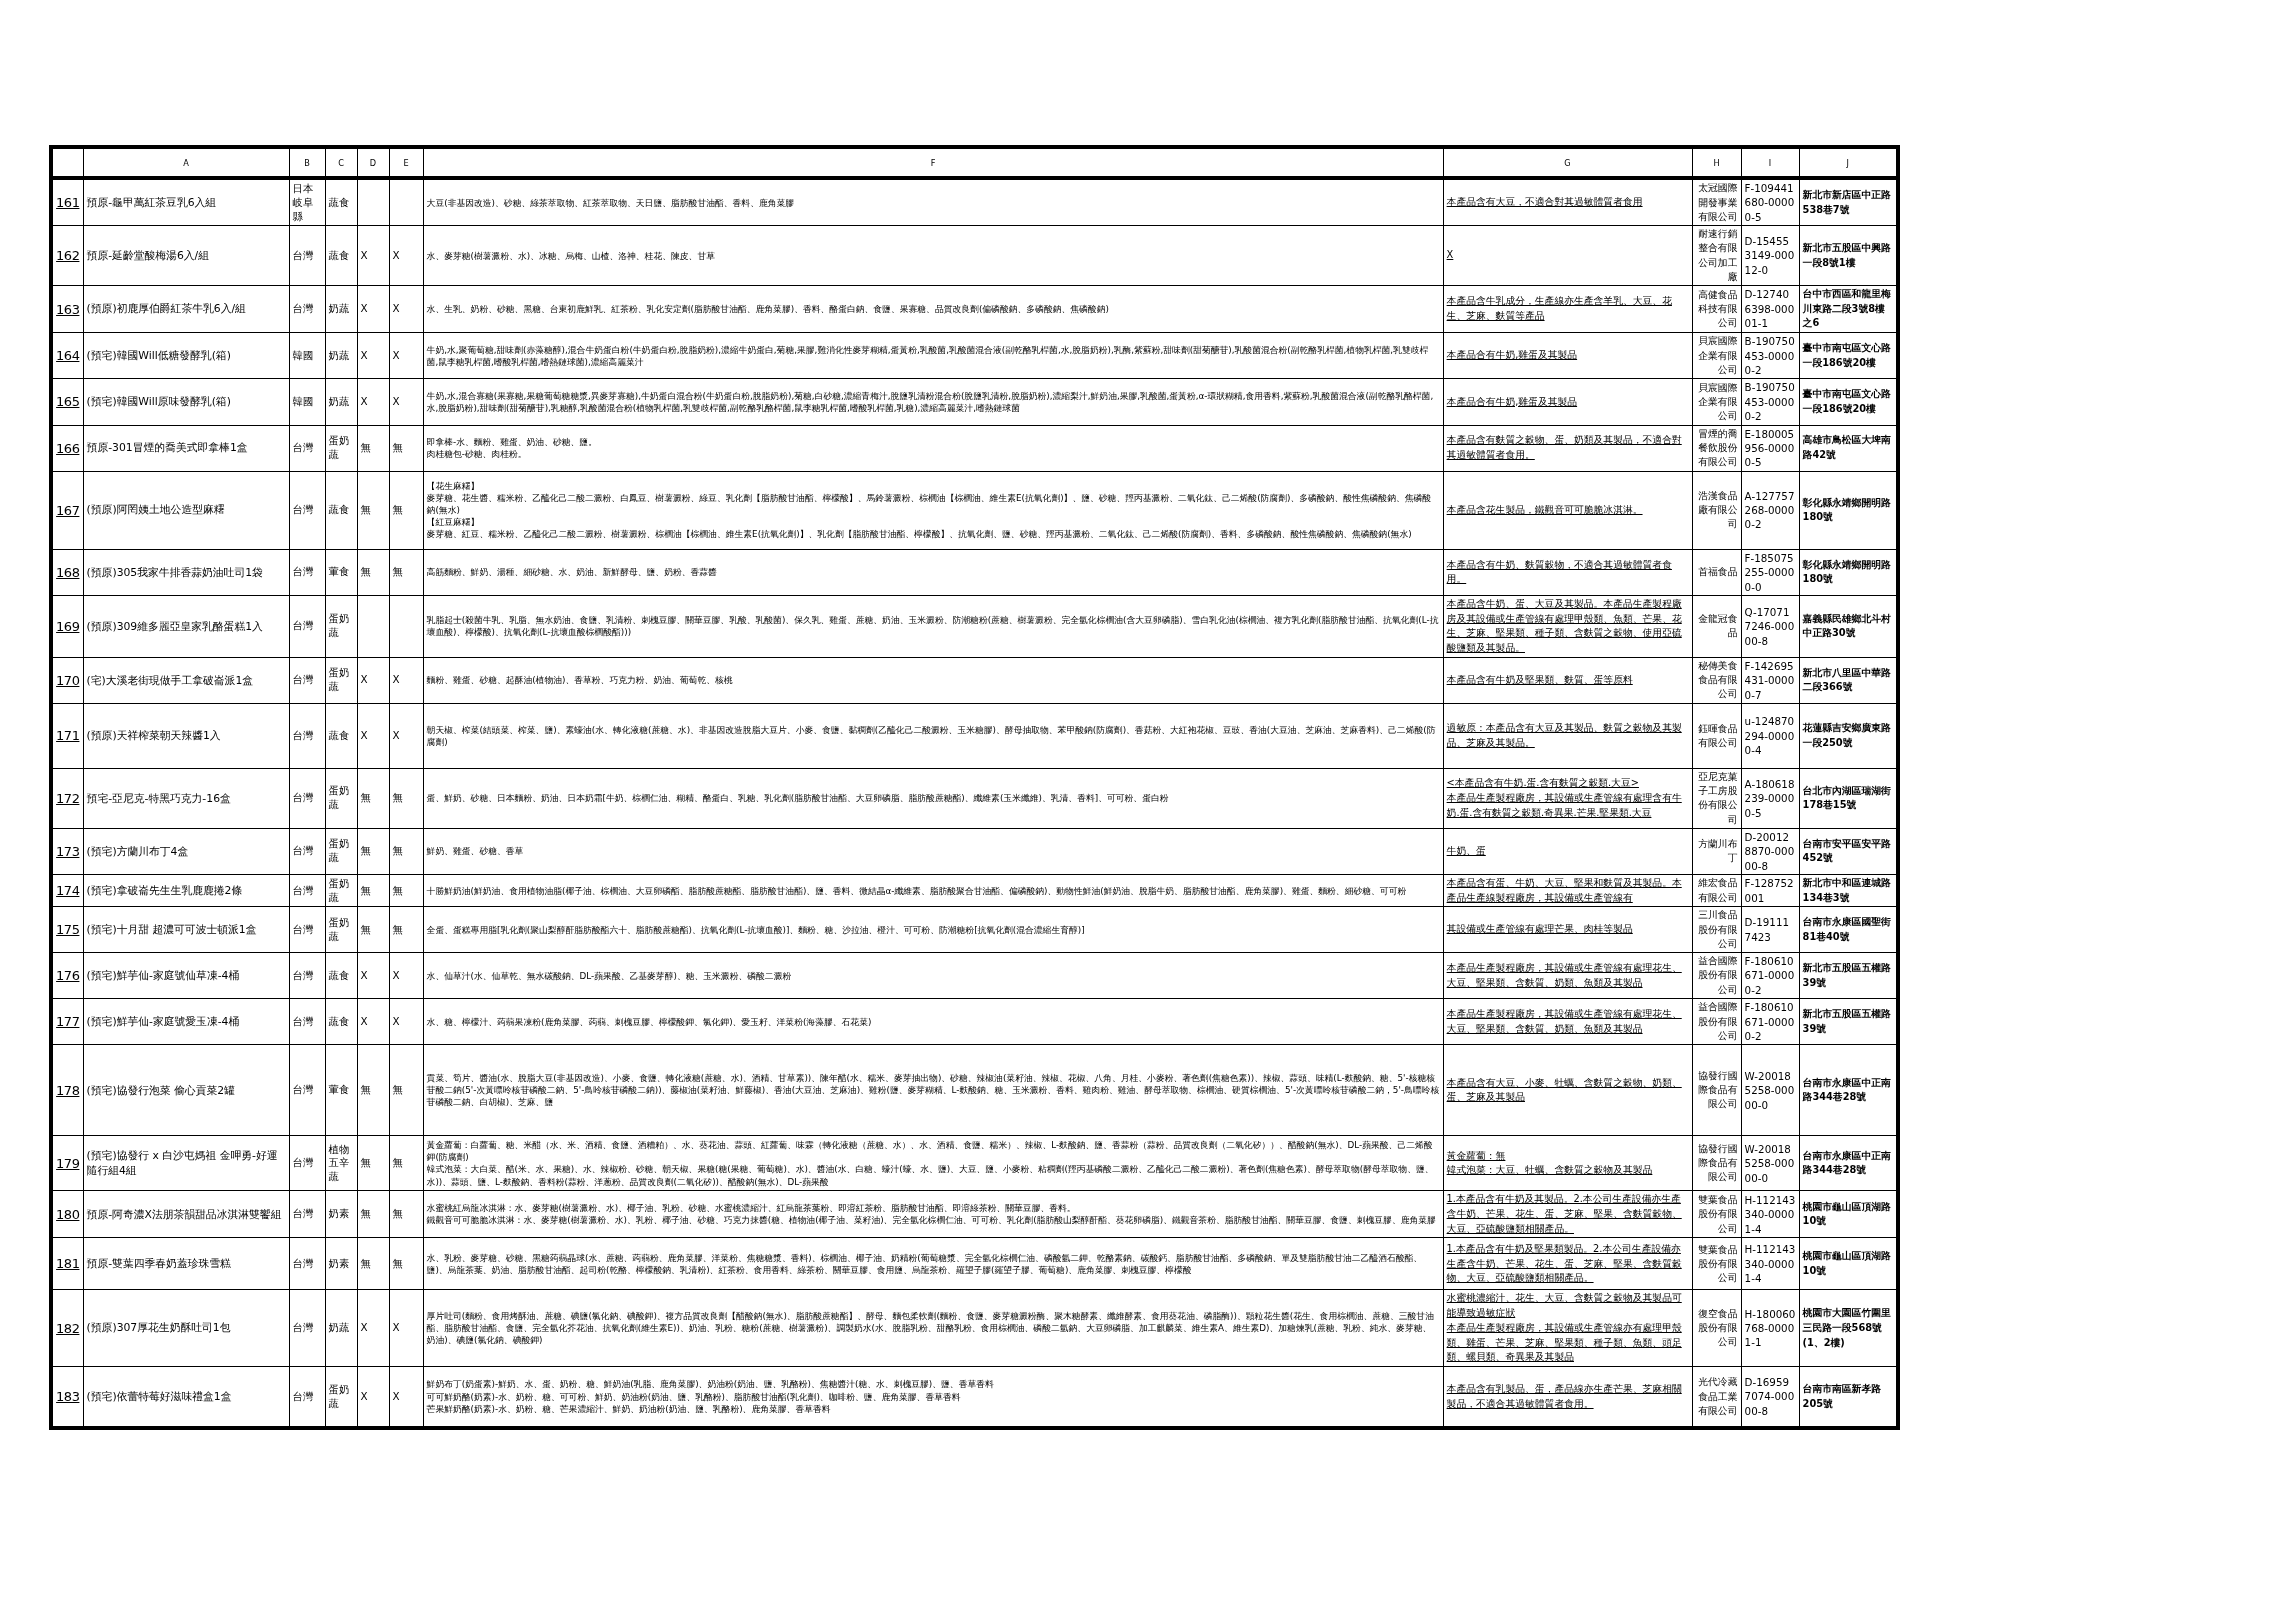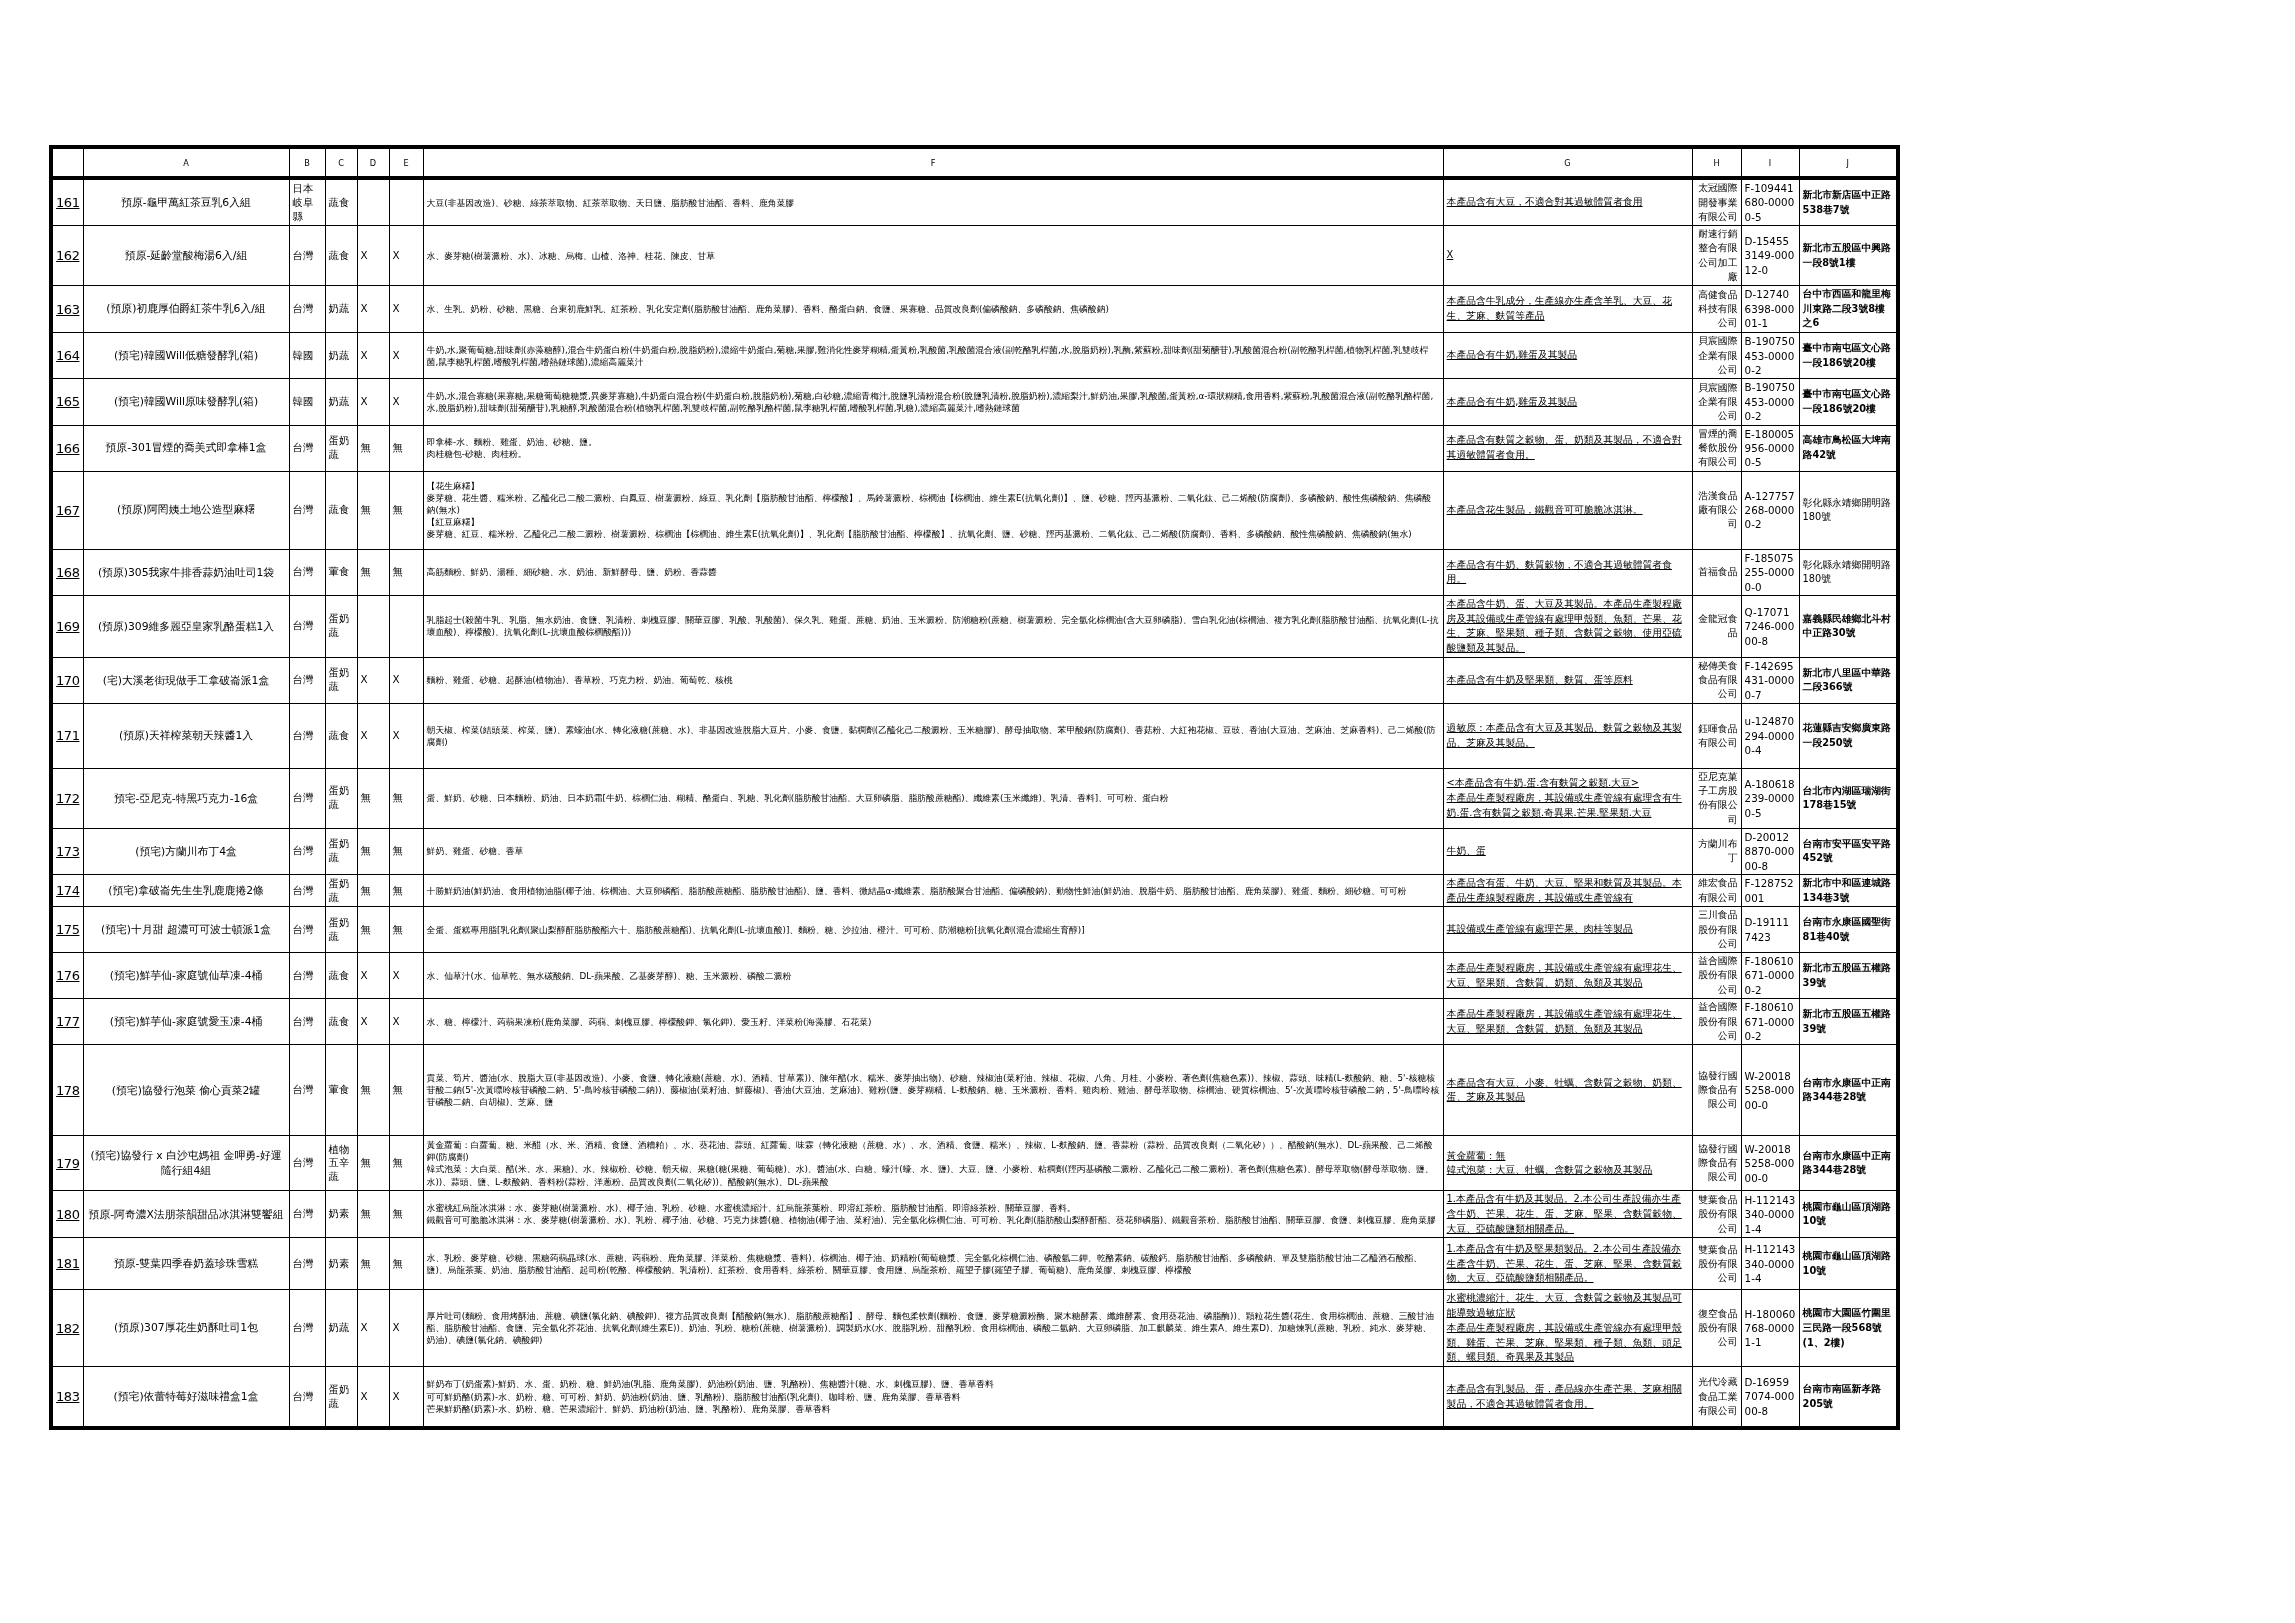--- a/index.html
+++ b/index.html
@@ -6,28 +6,28 @@
   #page{position:relative;width:2295px;height:1623px;background:#ffffff;overflow:hidden;
         font-family:"DejaVu Sans",sans-serif;color:#000;}
   table#sheet{position:absolute;left:49px;top:145px;border-collapse:collapse;table-layout:fixed;
         background:#fff;border:4.6px solid #000;}
   #sheet th,#sheet td{border:1.5px solid #000;overflow:hidden;vertical-align:middle;
         padding:1px 3.1px;box-sizing:border-box;}
   #sheet thead th{height:15.5px;font-size:8.2px;font-weight:400;text-align:center;padding:0;
         border-bottom:4.6px solid #000;}
   td.c-num{border-right:4.6px solid #000;vertical-align:bottom;font-size:13px;padding:0 0.5px 0.5px 0.5px;
         letter-spacing:-0.5px;text-decoration:underline;}
-  td.c-name{font-size:10.8px;line-height:1.45;padding-left:5.2px;text-align:center;}
+  td.c-name{font-size:10.8px;line-height:1.45;padding-left:5.2px;}
   td.c-origin,td.c-cat,td.c-d,td.c-e{font-size:10.3px;line-height:1.35;}
   td.c-ing{font-size:8.8px;line-height:1.38;white-space:pre-wrap;border-left:3.1px solid #000;}
   td.c-allergen{font-size:9.8px;line-height:1.5;white-space:pre-wrap;text-decoration:underline;}
   td.c-company{font-size:9.8px;line-height:1.45;text-align:right;}
   td.c-reg{font-size:10.3px;line-height:1.4;word-break:break-all;}
   td.c-addr{font-size:9.8px;line-height:1.5;font-weight:bold;}
-  td.bold{font-weight:400;margin-left:36px;}
+  td.bold{font-weight:700;margin-left:36px;}
   tr{height:31px;}
 </style>
 </head>
 <body>
 
 <div id="page">
   <table id="sheet">
     <colgroup>
       <col style="width:18.5px">
         <col style="width:206px">

